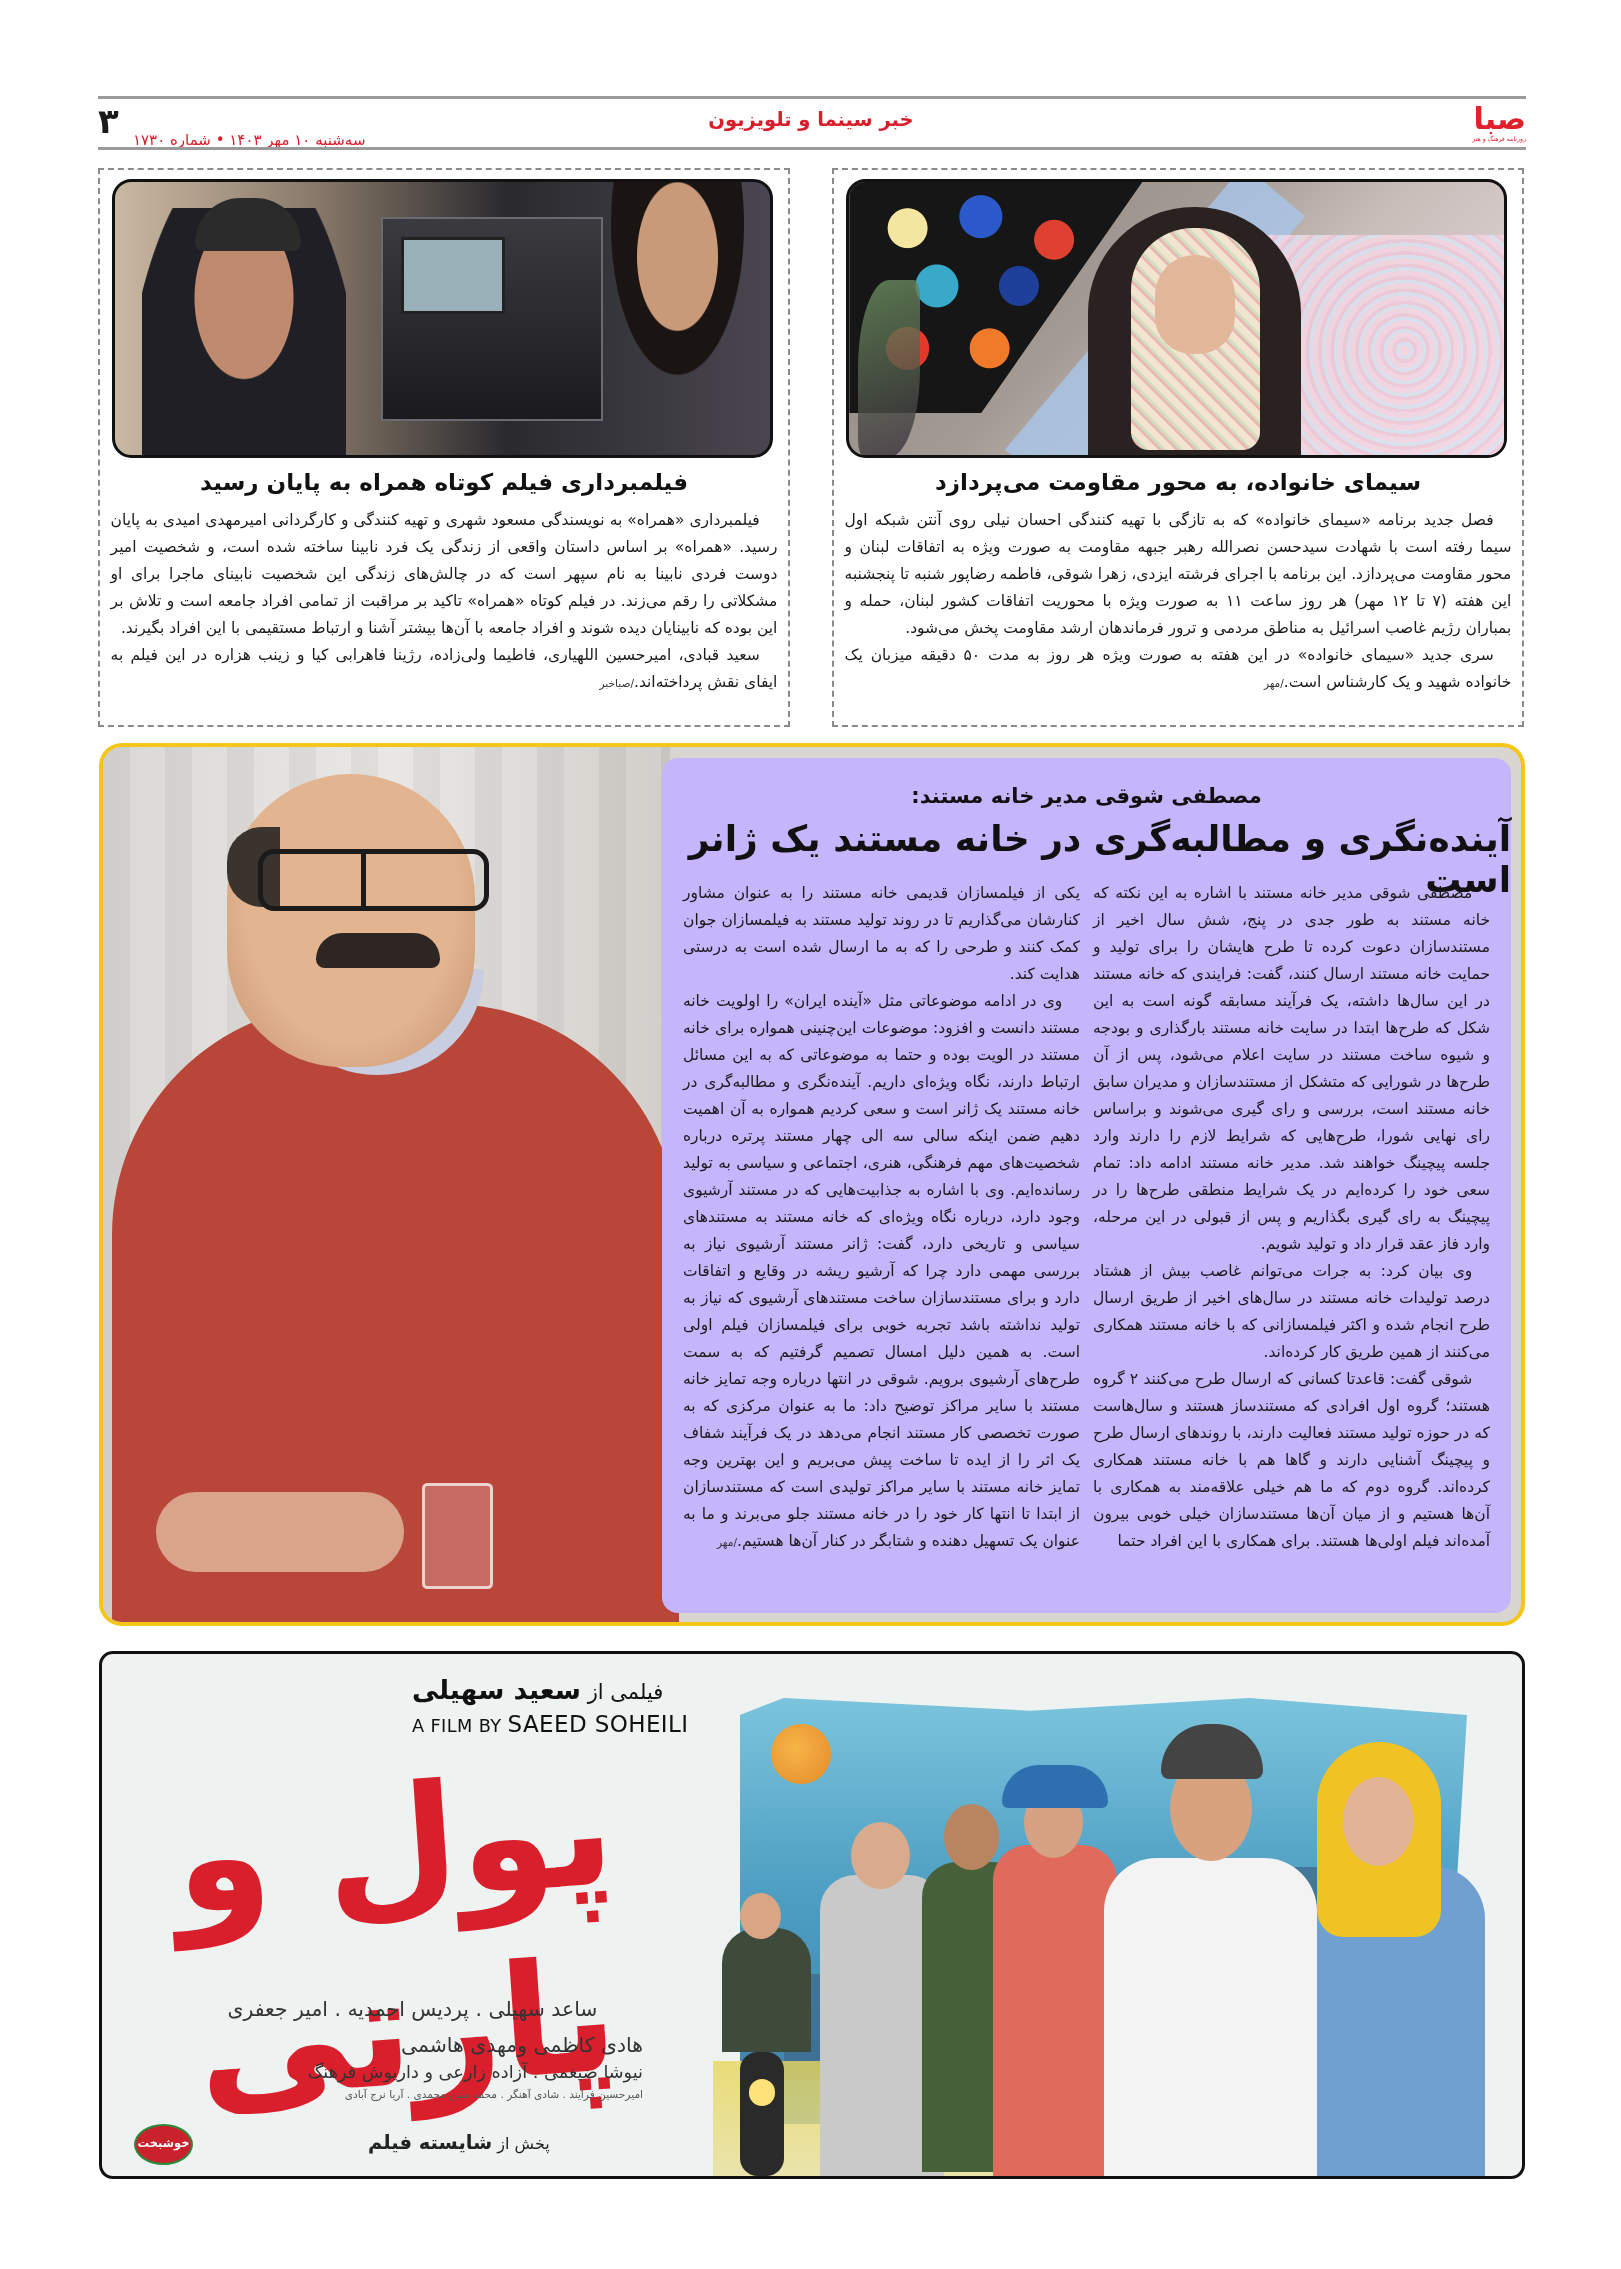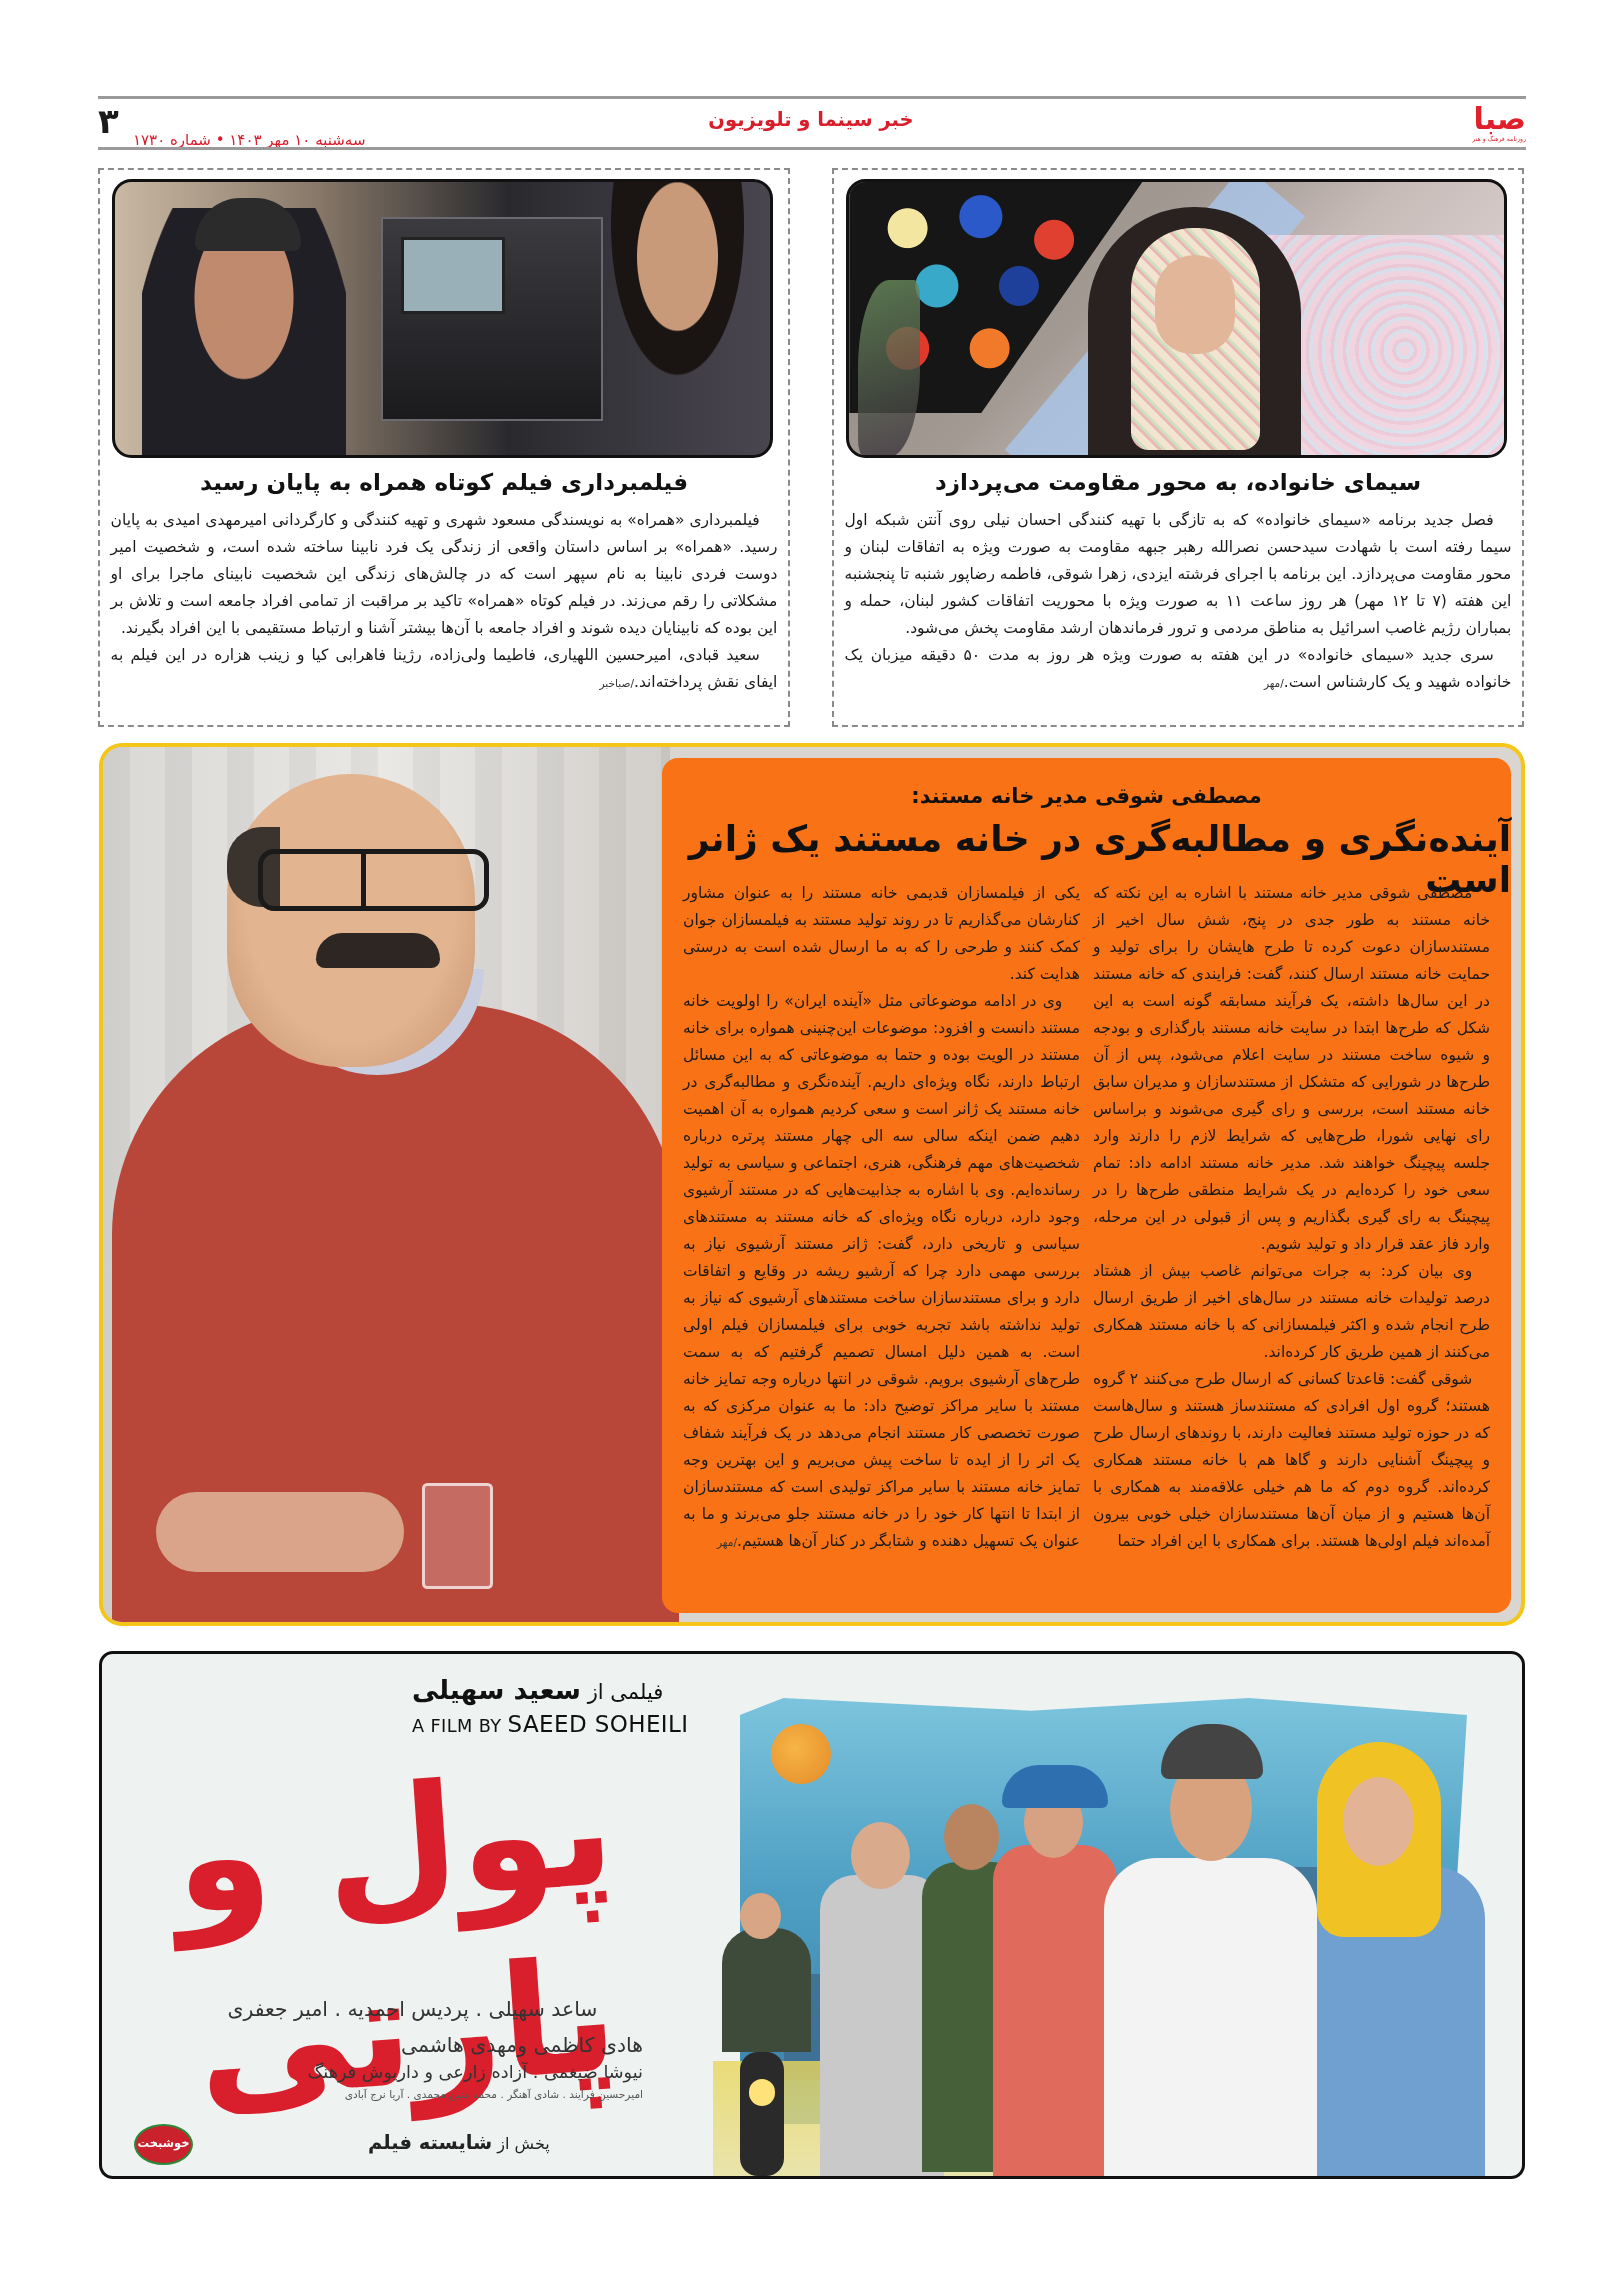--- a/index.html
+++ b/index.html
@@ -64,21 +64,21 @@
   .feat-photo .torso { position: absolute; left: 8.9px; top: 257px; width: 567px; height: 638px; background: #b8473a; border-radius: 231px 231px 0 0; }
   .feat-photo .collar { position: absolute; left: 168px; top: 222px; width: 213px; height: 106px; background: #c8cde0; border-radius: 0 0 106px 106px; }
   .feat-photo .head { position: absolute; left: 124px; top: 26.6px; width: 248px; height: 293px; background: radial-gradient(ellipse at 50% 40%, #e2b48f 0 60%, #c69272 100%); border-radius: 124px 124px 115px 115px; }
   .feat-photo .hair { position: absolute; left: 124px; top: 80px; width: 53px; height: 80px; background: #3a332e; border-radius: 35px 0 0 35px; }
   .feat-photo .glasses { position: absolute; left: 155px; top: 102px; width: 231px; height: 62px; border: 5.3px solid #1a1a1a; border-radius: 16px; background: transparent; }
   .feat-photo .glasses::after { content: ""; position: absolute; left: 98px; top: -5.3px; width: 5.3px; height: 62px; background: #1a1a1a; }
   .feat-photo .mustache { position: absolute; left: 213px; top: 186px; width: 124px; height: 35px; background: #2e2622; border-radius: 53px 53px 17.7px 17.7px; }
   .feat-photo .hand { position: absolute; left: 53px; top: 745px; width: 248px; height: 80px; background: #d9a48a; border-radius: 44px; }
   .feat-photo .glass { position: absolute; left: 319px; top: 736px; width: 71px; height: 106px; border: 3.5px solid rgba(255,255,255,.7); border-radius: 5.3px; background: rgba(255,255,255,.2); }
 
-  .feat-card { position: absolute; left: 559px; top: 10.6px; width: 849px; height: 855px; background: #f97316; border-radius: 16px; }
+  .feat-card { position: absolute; left: 559px; top: 10.6px; width: 849px; height: 855px; background: #c4b5fd; border-radius: 16px; }
   .feat-kicker { position: absolute; left: 0; right: 0; top: 26.6px; text-align: center; font-weight: bold; font-size: 21px; color: #111; }
   .feat-title { position: absolute; left: 0; right: 0; top: 60px; text-align: right; font-weight: bold; font-size: 36px; color: #111; letter-spacing: -0.4px; }
   .feat-col { position: absolute; top: 122px; width: 397px; font-size: 15.5px; line-height: 27px; text-align: justify; text-align-last: right; color: #1a1a1a; }
   .feat-col.c1 { right: 21px; }
   .feat-col.c2 { left: 21px; }
   .feat-col p { text-indent: 17.7px; }
   .feat-col p.cont { text-indent: 0; }
 
   
   .ad { position: absolute; left: 99px; top: 1651px; width: 1426px; height: 528px; border: 3.5px solid #111; border-radius: 14px; overflow: hidden; background: #eef2f0; }

